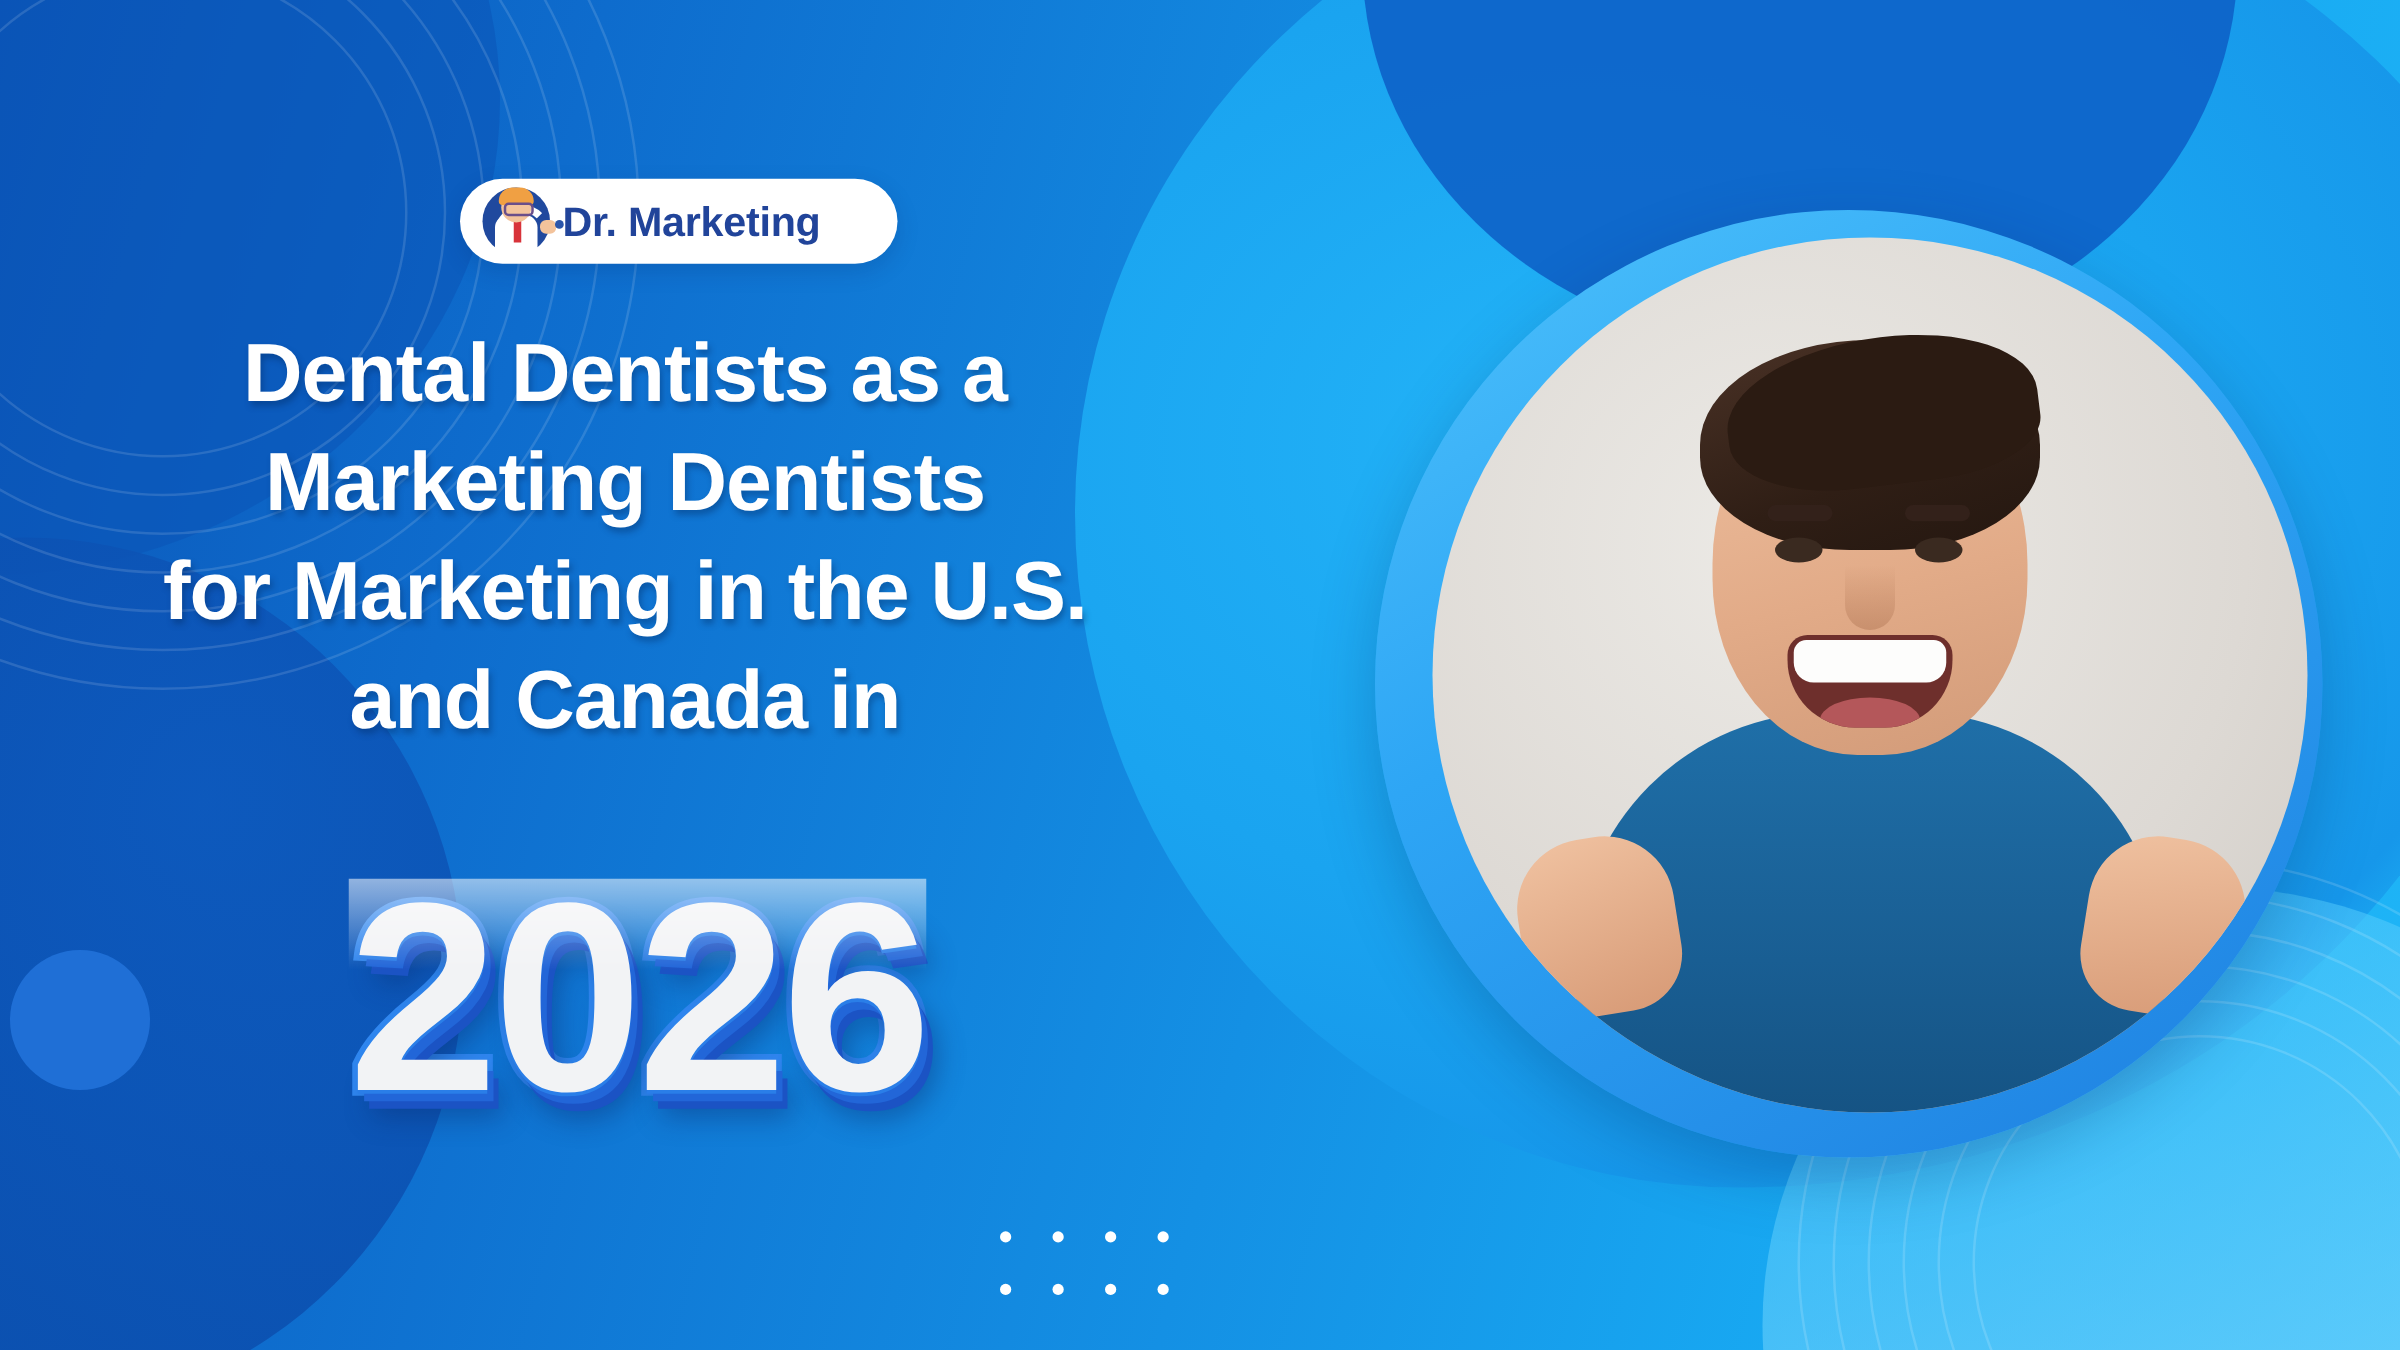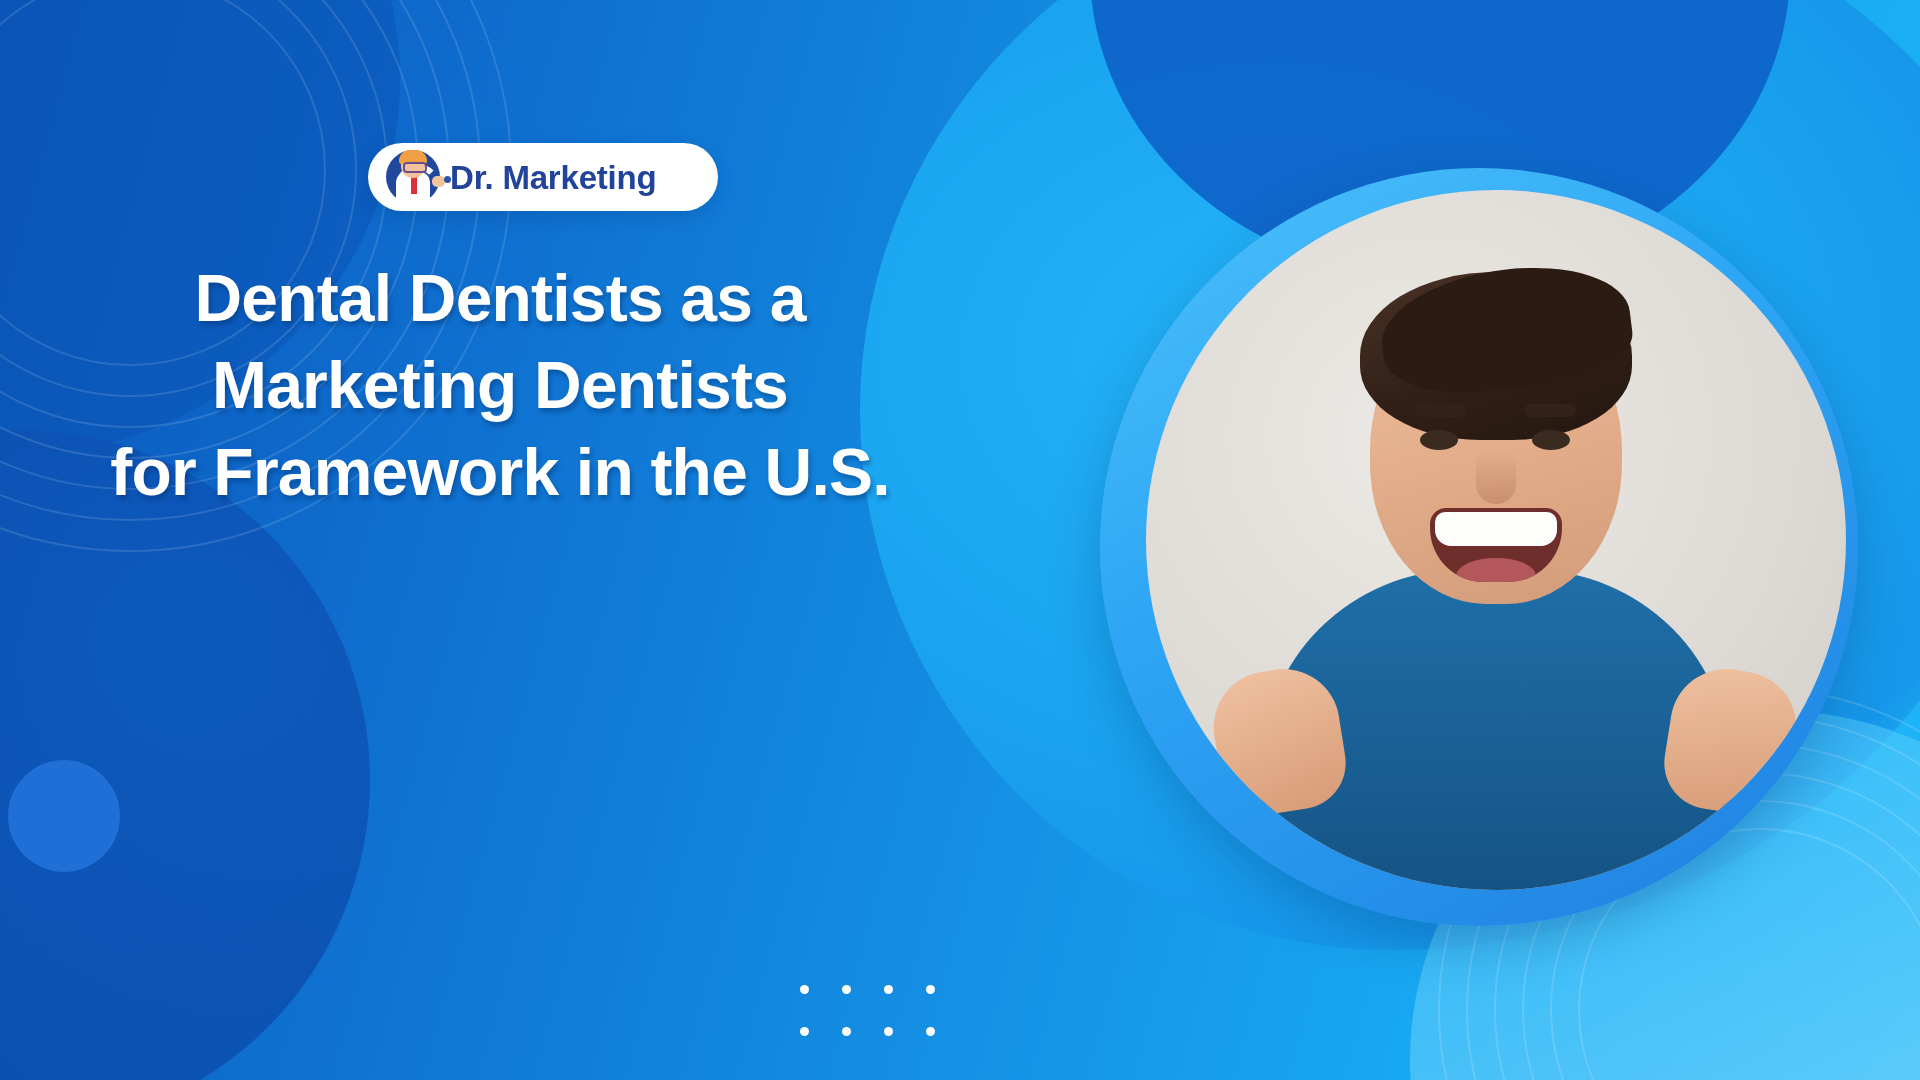--- a/index.html
+++ b/index.html
@@ -281,23 +281,27 @@
       <div id="lm-glass"></div>
       <div id="lm-hand"></div>
       <div id="lm-dot"></div>
     </div>
     <div id="logo-text">Dr. Marketing</div>
   </div>
 
   <div id="headline">
     <div class="hl-line">Dental Dentists as a</div>
     <div class="hl-line">Marketing Dentists</div>
-    <div class="hl-line">for Framework in the U.S.</div>
+    <div class="hl-line">for Marketing in the U.S.</div>
+    <div class="hl-line">and Canada in</div>
   </div>
 
+  <div id="year-wrap">
+    <span id="year">2026</span>
+  </div>
 
   <div id="dot-grid">
       <i style="background: rgb(255, 255, 255);"></i>
       <i style="background: rgb(255, 255, 255);"></i>
       <i style="background: rgb(255, 255, 255);"></i>
       <i style="background: rgb(255, 255, 255);"></i>
       <i style="background: rgb(255, 255, 255);"></i>
       <i style="background: rgb(255, 255, 255);"></i>
       <i style="background: rgb(255, 255, 255);"></i>
       <i style="background: rgb(255, 255, 255);"></i>

